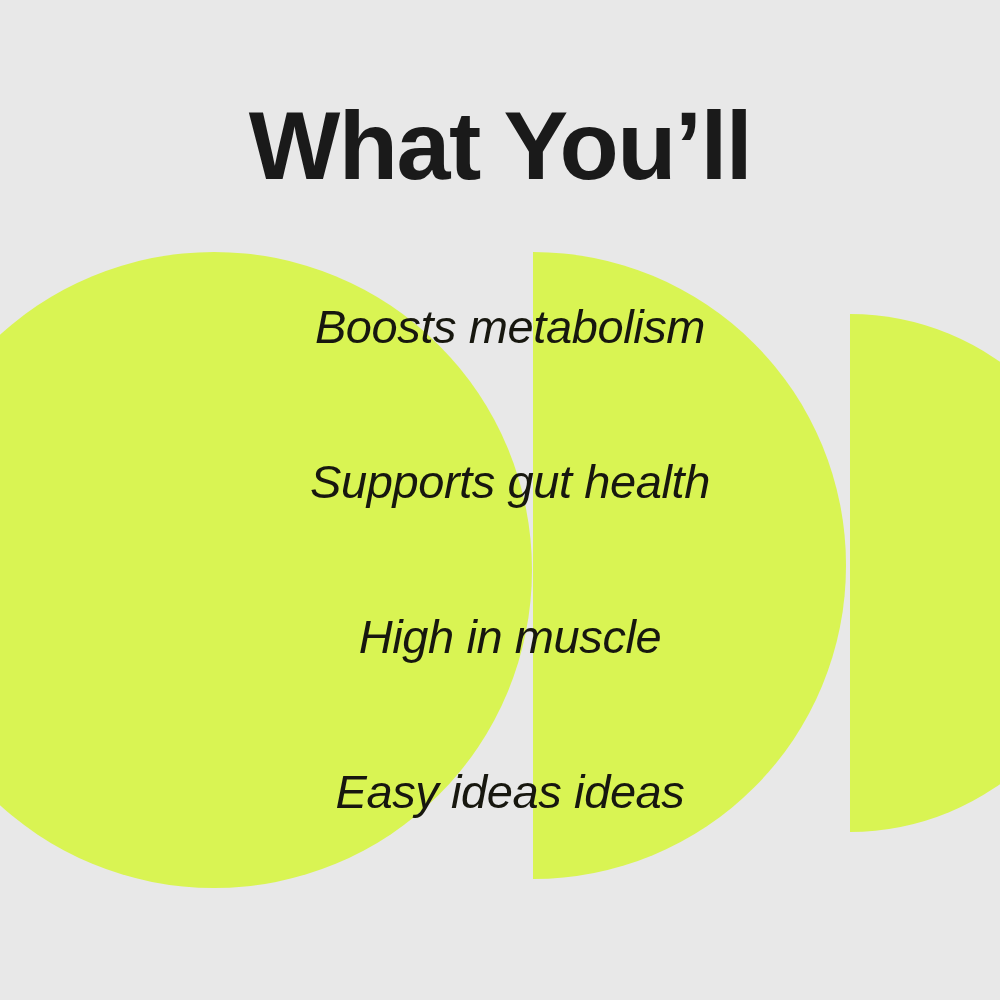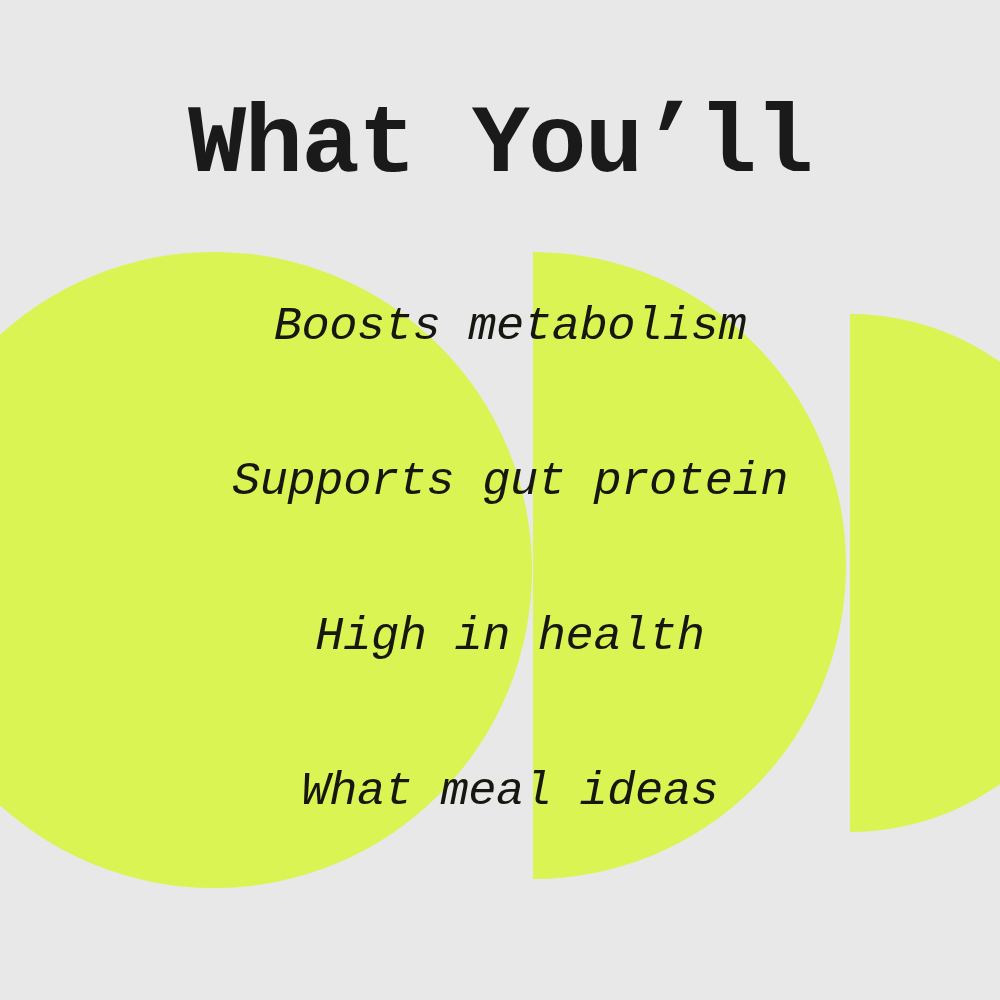--- a/index.html
+++ b/index.html
@@ -56,21 +56,20 @@
     border-bottom-right-radius: 259px 259px;
     border-top-left-radius: 0;
     border-bottom-left-radius: 0;
   }
 
   
   .content {
     position: absolute;
     inset: 0;
     z-index: 2;
-    font-family: Liberation Mono, monospace;
   }
   .headline {
     position: absolute;
     left: 0;
     right: 0;
     top: 34px;
     text-align: center;
     color: #1A1A1A;
     font-size: 97px;
     font-weight: bold;
@@ -119,24 +118,24 @@
 
     <h1 class="headline">
       <span class="headline-line">What You’ll</span>
     </h1>
 
     <ul class="benefit-list">
       <li class="benefit-item">
         <span>Boosts metabolism</span>
       </li>
       <li class="benefit-item">
-        <span>Supports gut protein</span>
+        <span>Supports gut health</span>
       </li>
       <li class="benefit-item">
-        <span>High in health</span>
+        <span>High in muscle</span>
       </li>
       <li class="benefit-item">
-        <span>What meal ideas</span>
+        <span>Easy ideas ideas</span>
       </li>
     </ul>
 
   </div>
 </div>
 
 </body></html>

